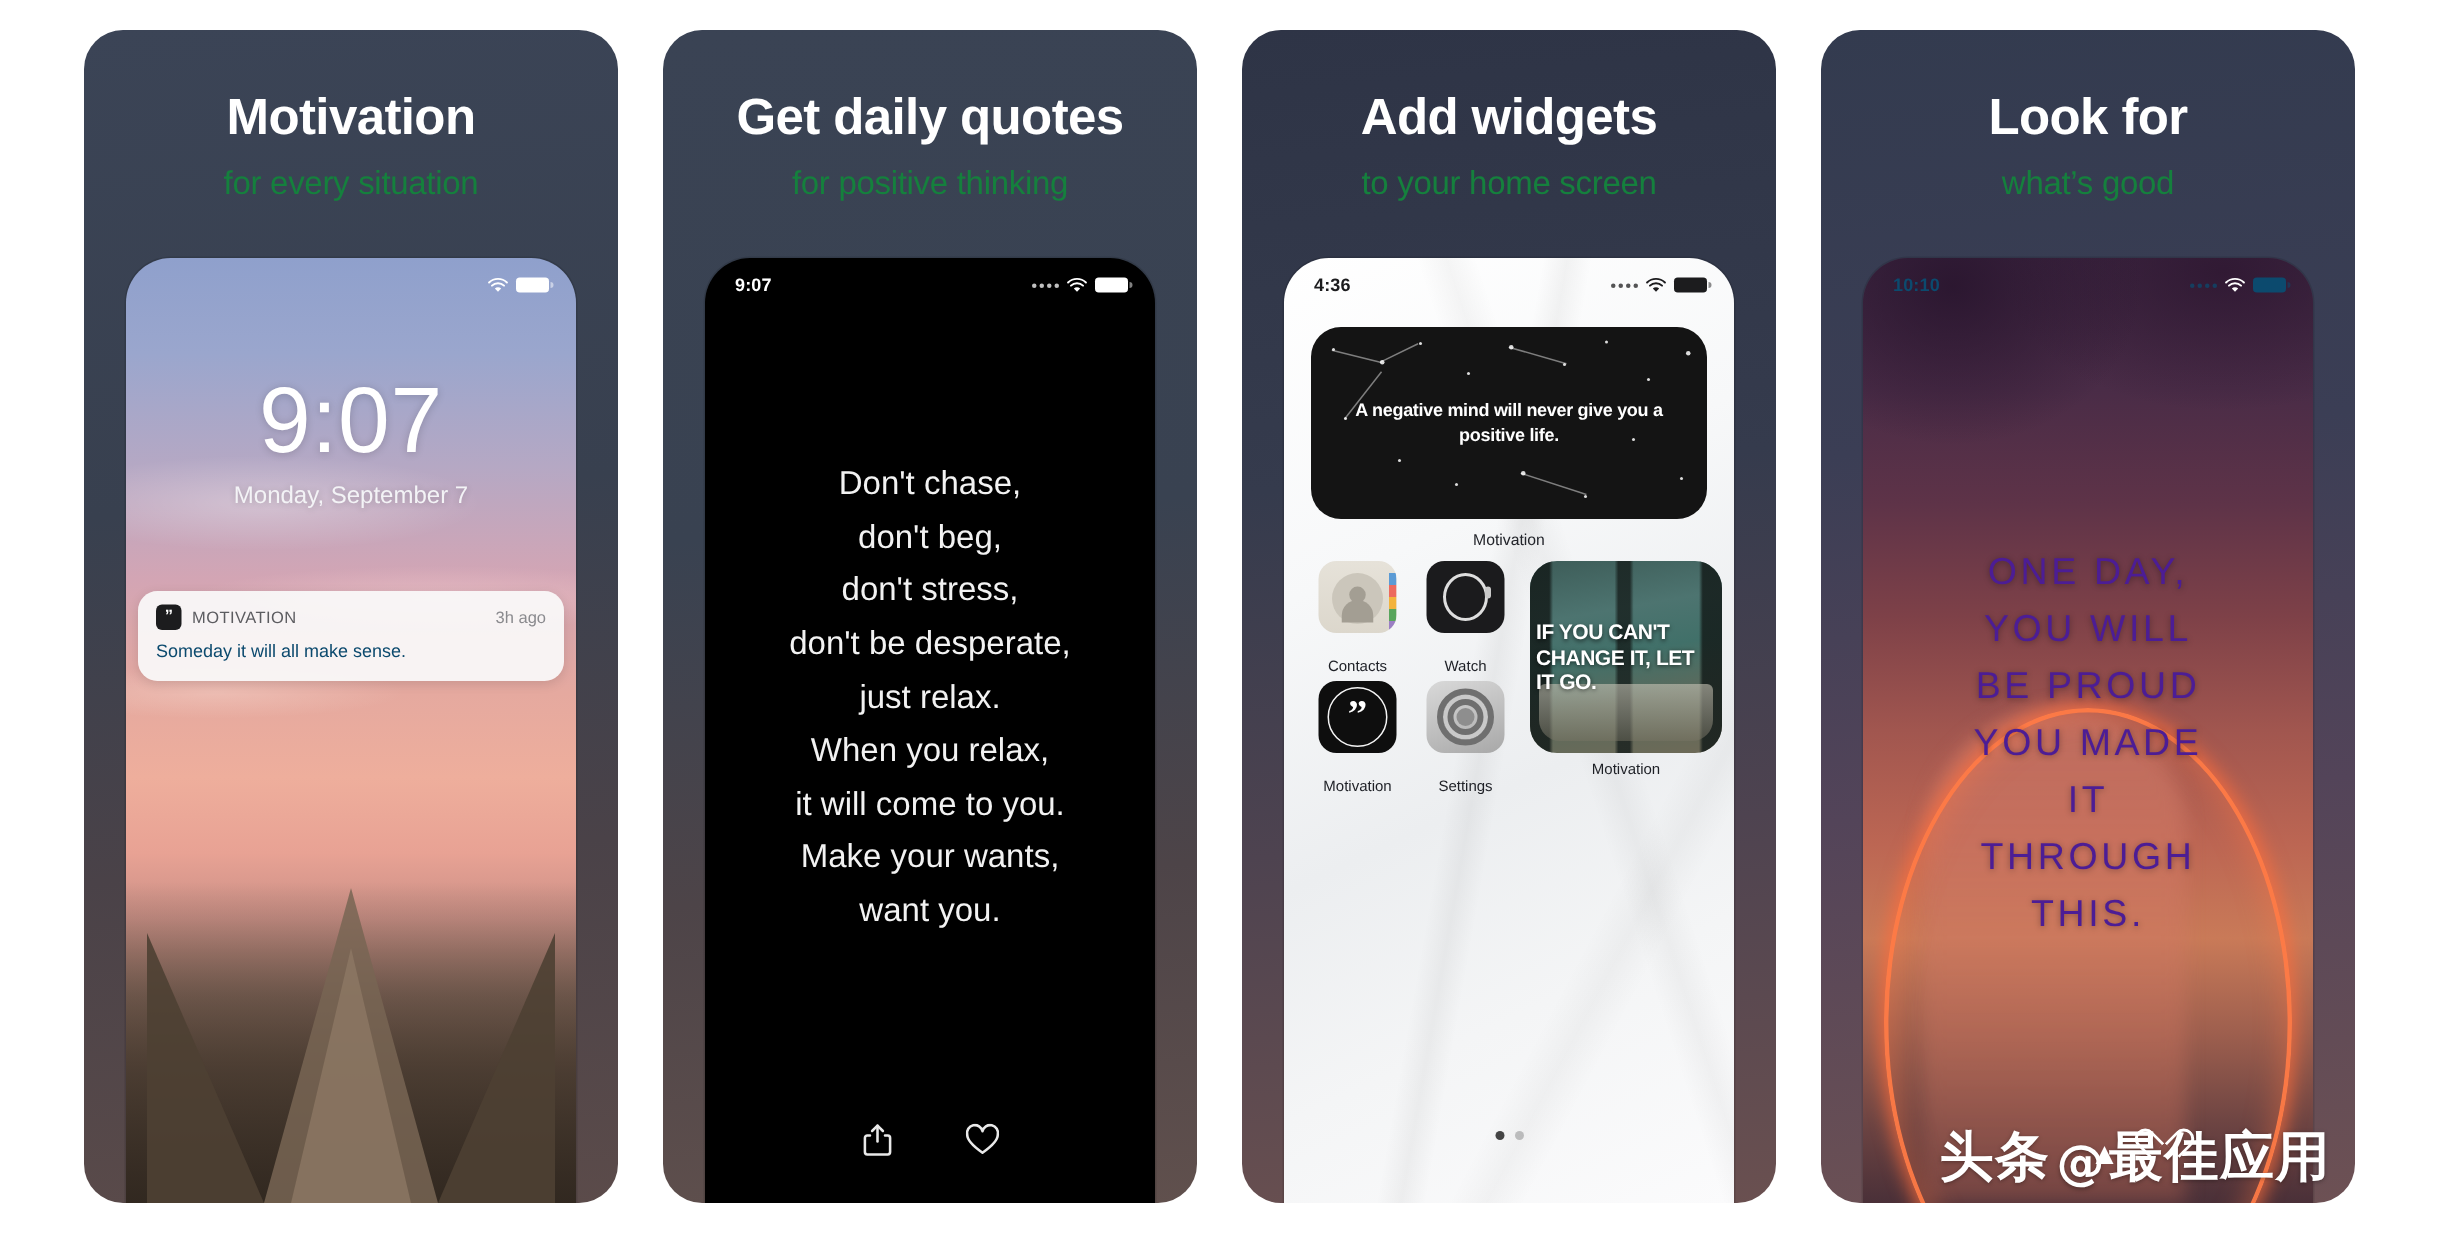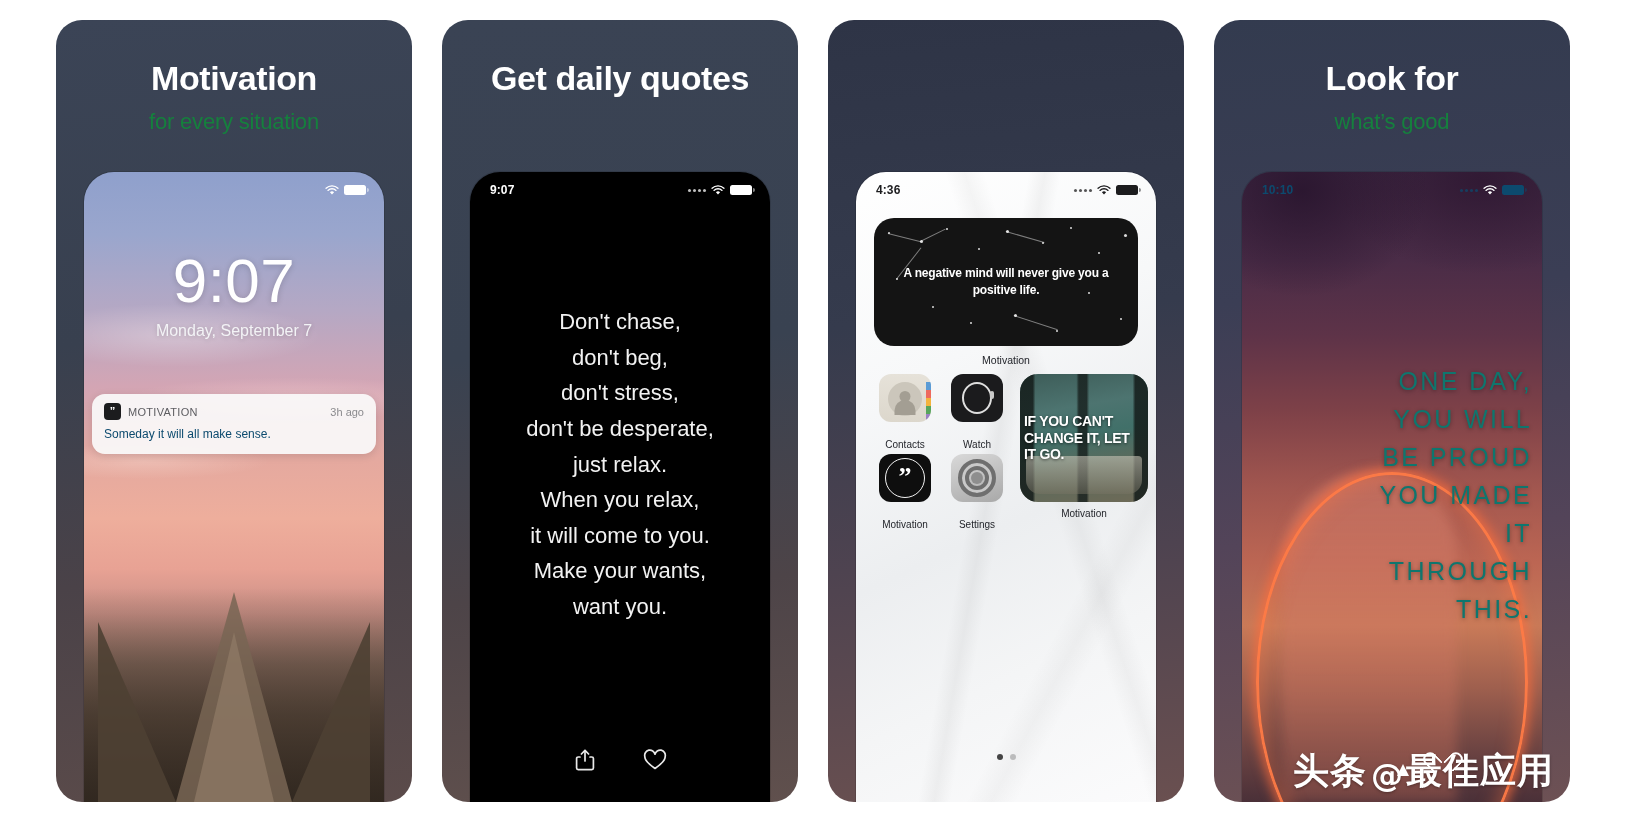--- a/index.html
+++ b/index.html
@@ -389,22 +389,22 @@
       inset 0 0 18px 4px rgba(255,120,70,.35);
   }
   .neon-person{
     position:absolute; left:40px; bottom:0; width:175px; height:330px;
     border-radius: 90px 80px 0 0;
     background: linear-gradient(180deg, rgba(216,128,108,.55), rgba(190,104,84,.35));
     filter: blur(6px);
   }
   .neon-quote{
     position:absolute; left:10px; right:10px; top:190px;
-    text-align:right;
-    color:#0f766e;
+    text-align:center;
+    color:#4c1d95;
     font-size:25px;
     line-height:1.52;
     letter-spacing:2.4px;
     font-weight:300;
     white-space:pre-line;
     text-shadow: 0 1px 4px rgba(0,0,0,.35);
   }
 
   
   .watermark{
@@ -486,20 +486,21 @@
         <div class="notif-body">Someday it will all make sense.</div>
       </div>
     </div>
   </div>
 
   <div class="panel p2">
     <div class="panel-bg"></div>
 
     <div class="headline-block">
       <div class="headline">Get daily quotes</div>
+      <div class="subheadline">for positive thinking</div>
     </div>
 
     <div class="phone">
       <div class="quotescreen"></div>
 
       <div class="statusbar" style="color:#ffffff;">
         <div class="sb-time">9:07</div>
         <div class="sb-right">
           <span class="sb-dots">
               <i></i>
@@ -541,20 +542,24 @@
             <path d="M12 19.5 C 4 14 1.8 10.6 1.8 7.4 A5.2 5.2 0 0 1 12 5.2 A5.2 5.2 0 0 1 22.2 7.4 C22.2 10.6 20 14 12 19.5 Z" stroke="#e9e9e9" stroke-width="1.7" fill="none" stroke-linejoin="round"></path>
           </svg>
         </div>
       </div>
     </div>
   </div>
 
   <div class="panel p3">
     <div class="panel-bg"></div>
 
+    <div class="headline-block">
+      <div class="headline">Add widgets</div>
+      <div class="subheadline">to your home screen</div>
+    </div>
 
     <div class="phone">
       <div class="homescreen">
         <div class="hs-folds"></div>
       </div>
 
       <div class="statusbar" style="color:#1c1c1e;">
         <div class="sb-time">4:36</div>
         <div class="sb-right">
           <span class="sb-dots">

